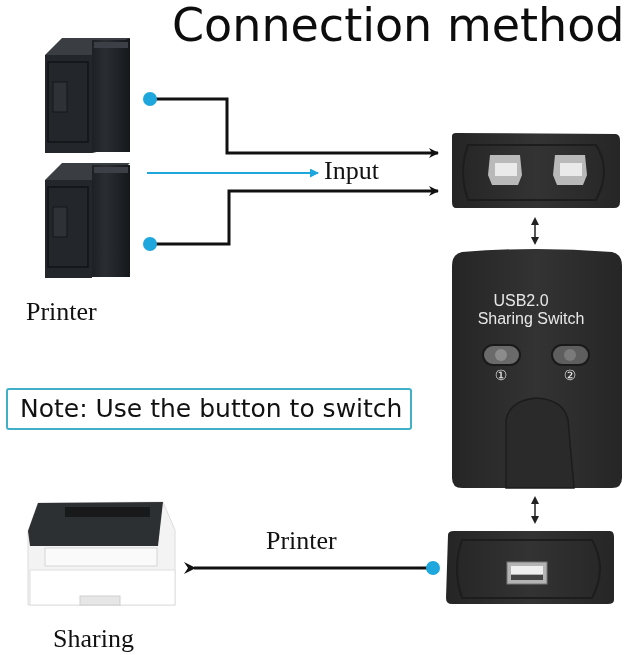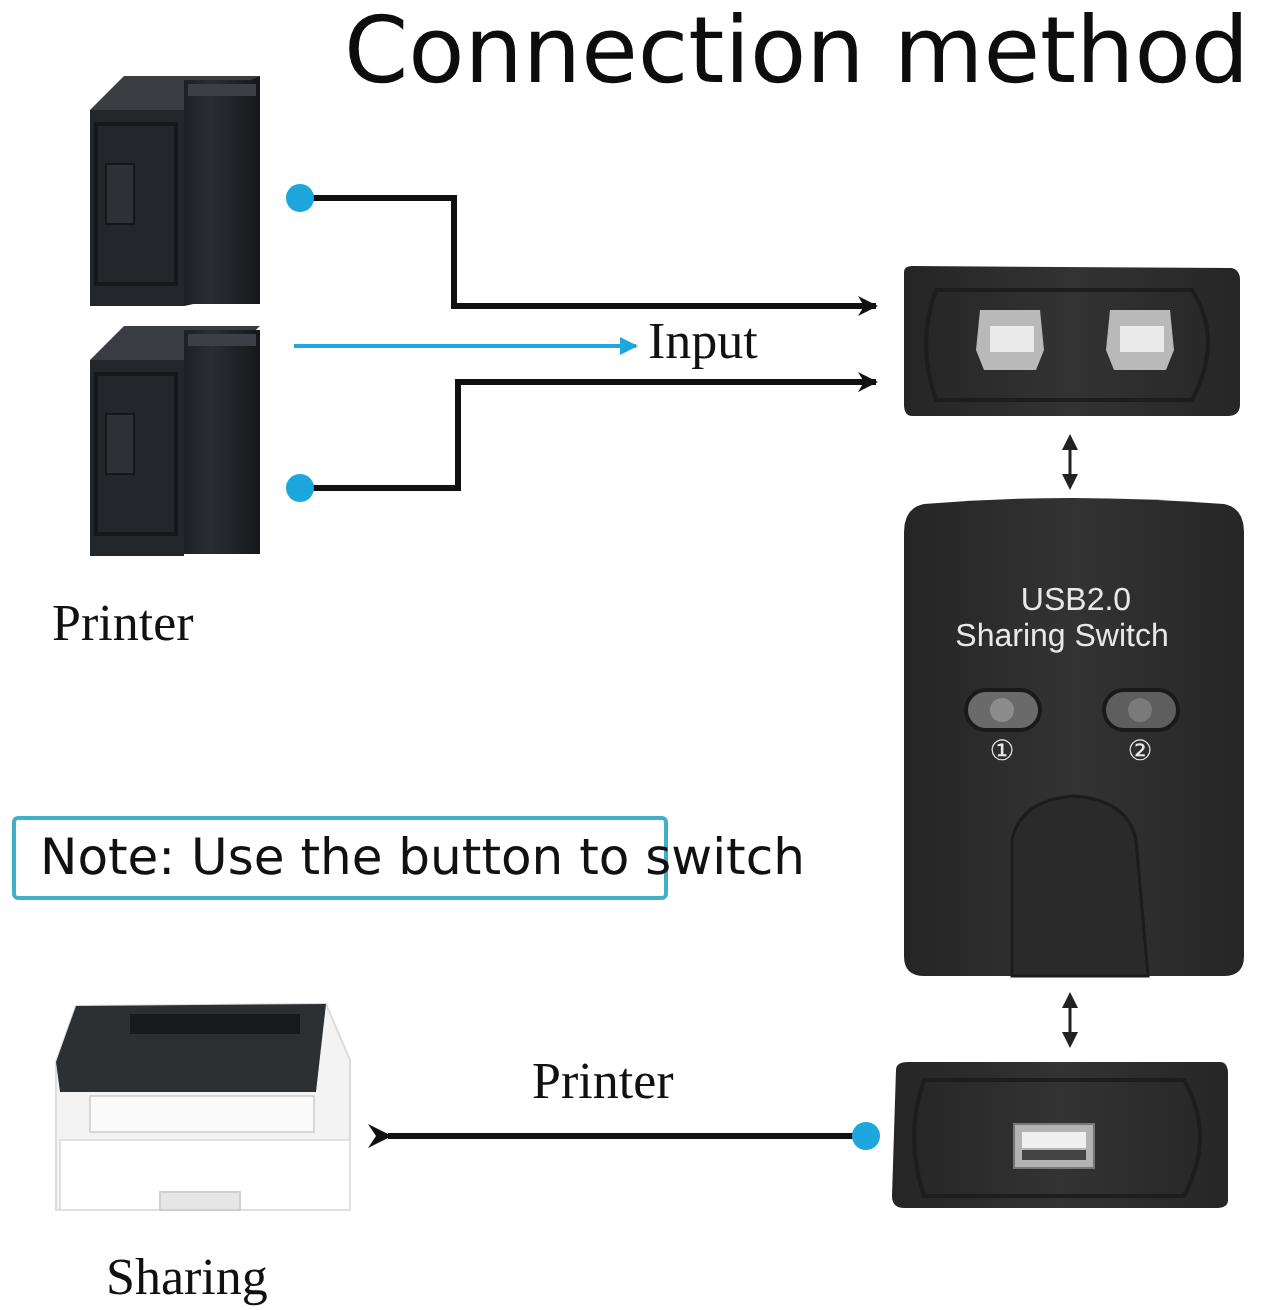--- a/index.html
+++ b/index.html
@@ -1,21 +1,21 @@
 <!DOCTYPE html>
 <html><head>
 <meta charset="utf-8">
 <style>
   html, body { margin: 0; padding: 0; background: #ffffff; }
   body { width: 640px; height: 655px; position: relative; overflow: hidden;
          font-family: "DejaVu Sans", sans-serif; color: #111; }
   .abs { position: absolute; }
   .title { left: 172px; top: -2px; font-size: 46px; font-weight: normal; letter-spacing: 0px; white-space: nowrap; color: #0d0d0d; }
   .label { font-size: 26px; color: #111; white-space: nowrap; font-family: Liberation Serif, serif; }
-  .note { left: 6px; top: 408px; width: 328px; height: 42px; border: 2px solid #3fb0c8; border-radius: 3px;
+  .note { left: 6px; top: 388px; width: 406px; height: 42px; border: 2px solid #3fb0c8; border-radius: 3px;
           box-sizing: border-box; font-size: 25px; line-height: 38px; padding-left: 12px; color: #111; white-space: nowrap; }
   svg.layer { position: absolute; left: 0; top: 0; }
   .switch-text { position: absolute; color: #e8e8e8; font-family: "Liberation Sans", sans-serif; text-align: center; }
 </style>
 </head>
 <body>
 
 <div class="abs title">Connection method</div>
 
 <svg class="layer" width="640" height="655" viewBox="0 0 640 655">
@@ -126,21 +126,21 @@
   <g>
     <path d="M28,531 L38,503 L163,502 L175,530 L175,605 L28,605 Z" fill="#f3f3f3" stroke="#dcdcdc"></path>
     <path d="M28,531 L38,503 L163,502 L158,546 L30,546 Z" fill="#2d3033"></path>
     <rect x="65" y="507" width="85" height="10" fill="#17191b"></rect>
     <rect x="45" y="548" width="112" height="18" fill="#fafafa" stroke="#d6d6d6"></rect>
     <rect x="30" y="570" width="145" height="35" fill="#ffffff" stroke="#e0e0e0"></rect>
     <rect x="80" y="596" width="40" height="9" fill="#e6e6e6" stroke="#cfcfcf"></rect>
   </g>
 </svg>
 
-<div class="switch-text" style="left:452px; top:292px; width:138px; font-size:16px;padding-left:17px;">USB2.0</div>
+<div class="switch-text" style="left:452px; top:292px; width:138px; font-size:16px;">USB2.0</div>
 <div class="switch-text" style="left:452px; top:310px; width:158px; font-size:16px;">Sharing Switch</div>
 <div class="switch-text" style="left:492px; top:367px; width:18px; font-size:14px;">①</div>
 <div class="switch-text" style="left:561px; top:367px; width:18px; font-size:14px;">②</div>
 
 <div class="abs label" style="left:324px; top:156px;">Input</div>
 <div class="abs label" style="left:26px; top:297px;">Printer</div>
 <div class="abs label" style="left:266px; top:526px;">Printer</div>
 <div class="abs label" style="left:53px; top:624px;">Sharing</div>
 
 <div class="abs note">Note: Use the button to switch</div>

